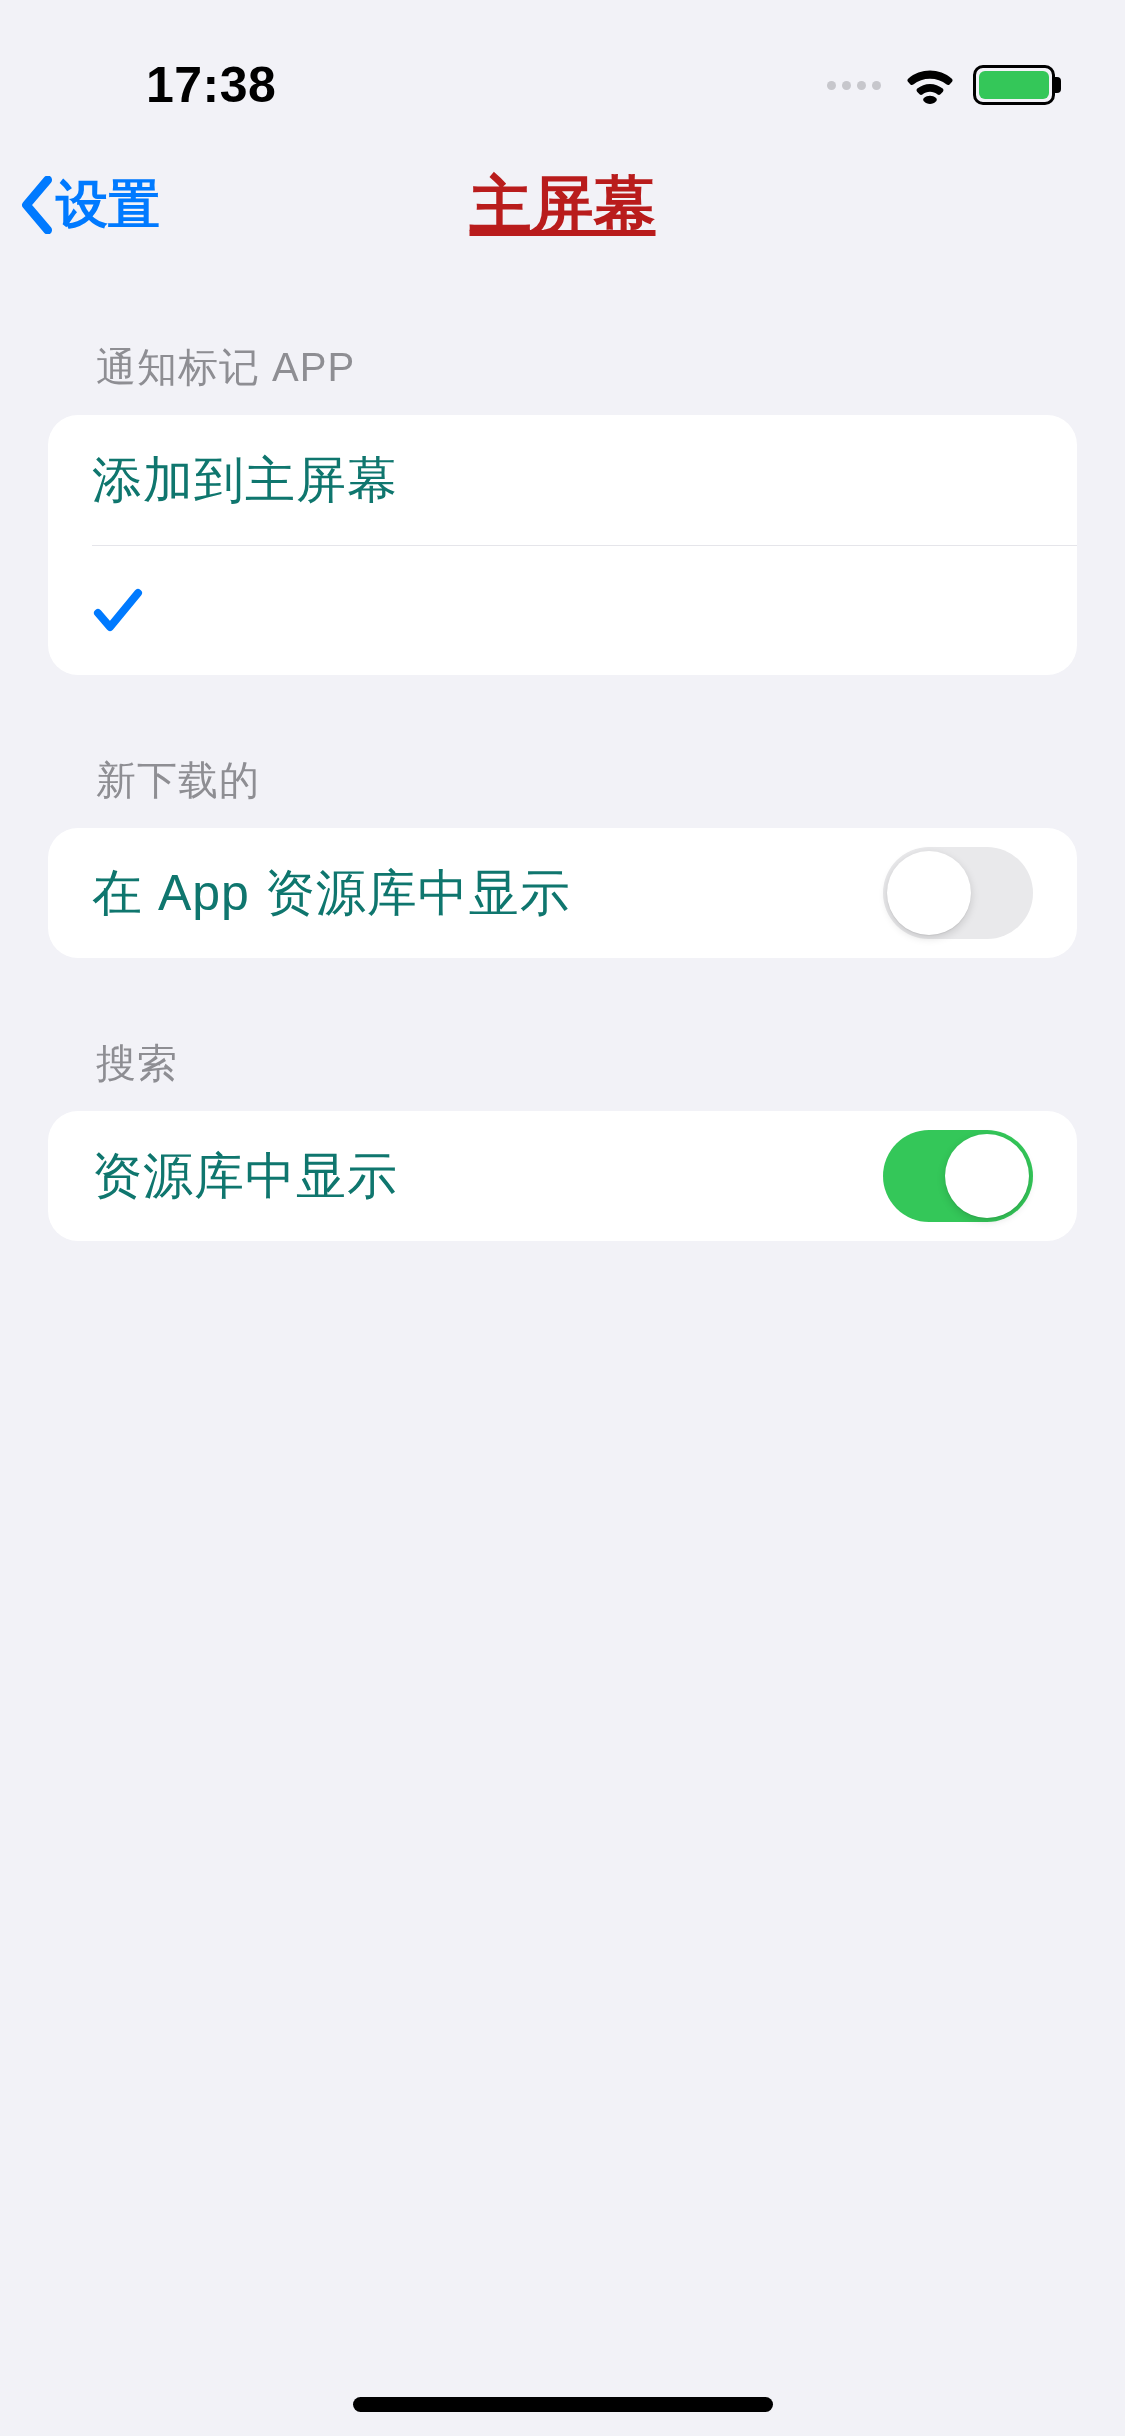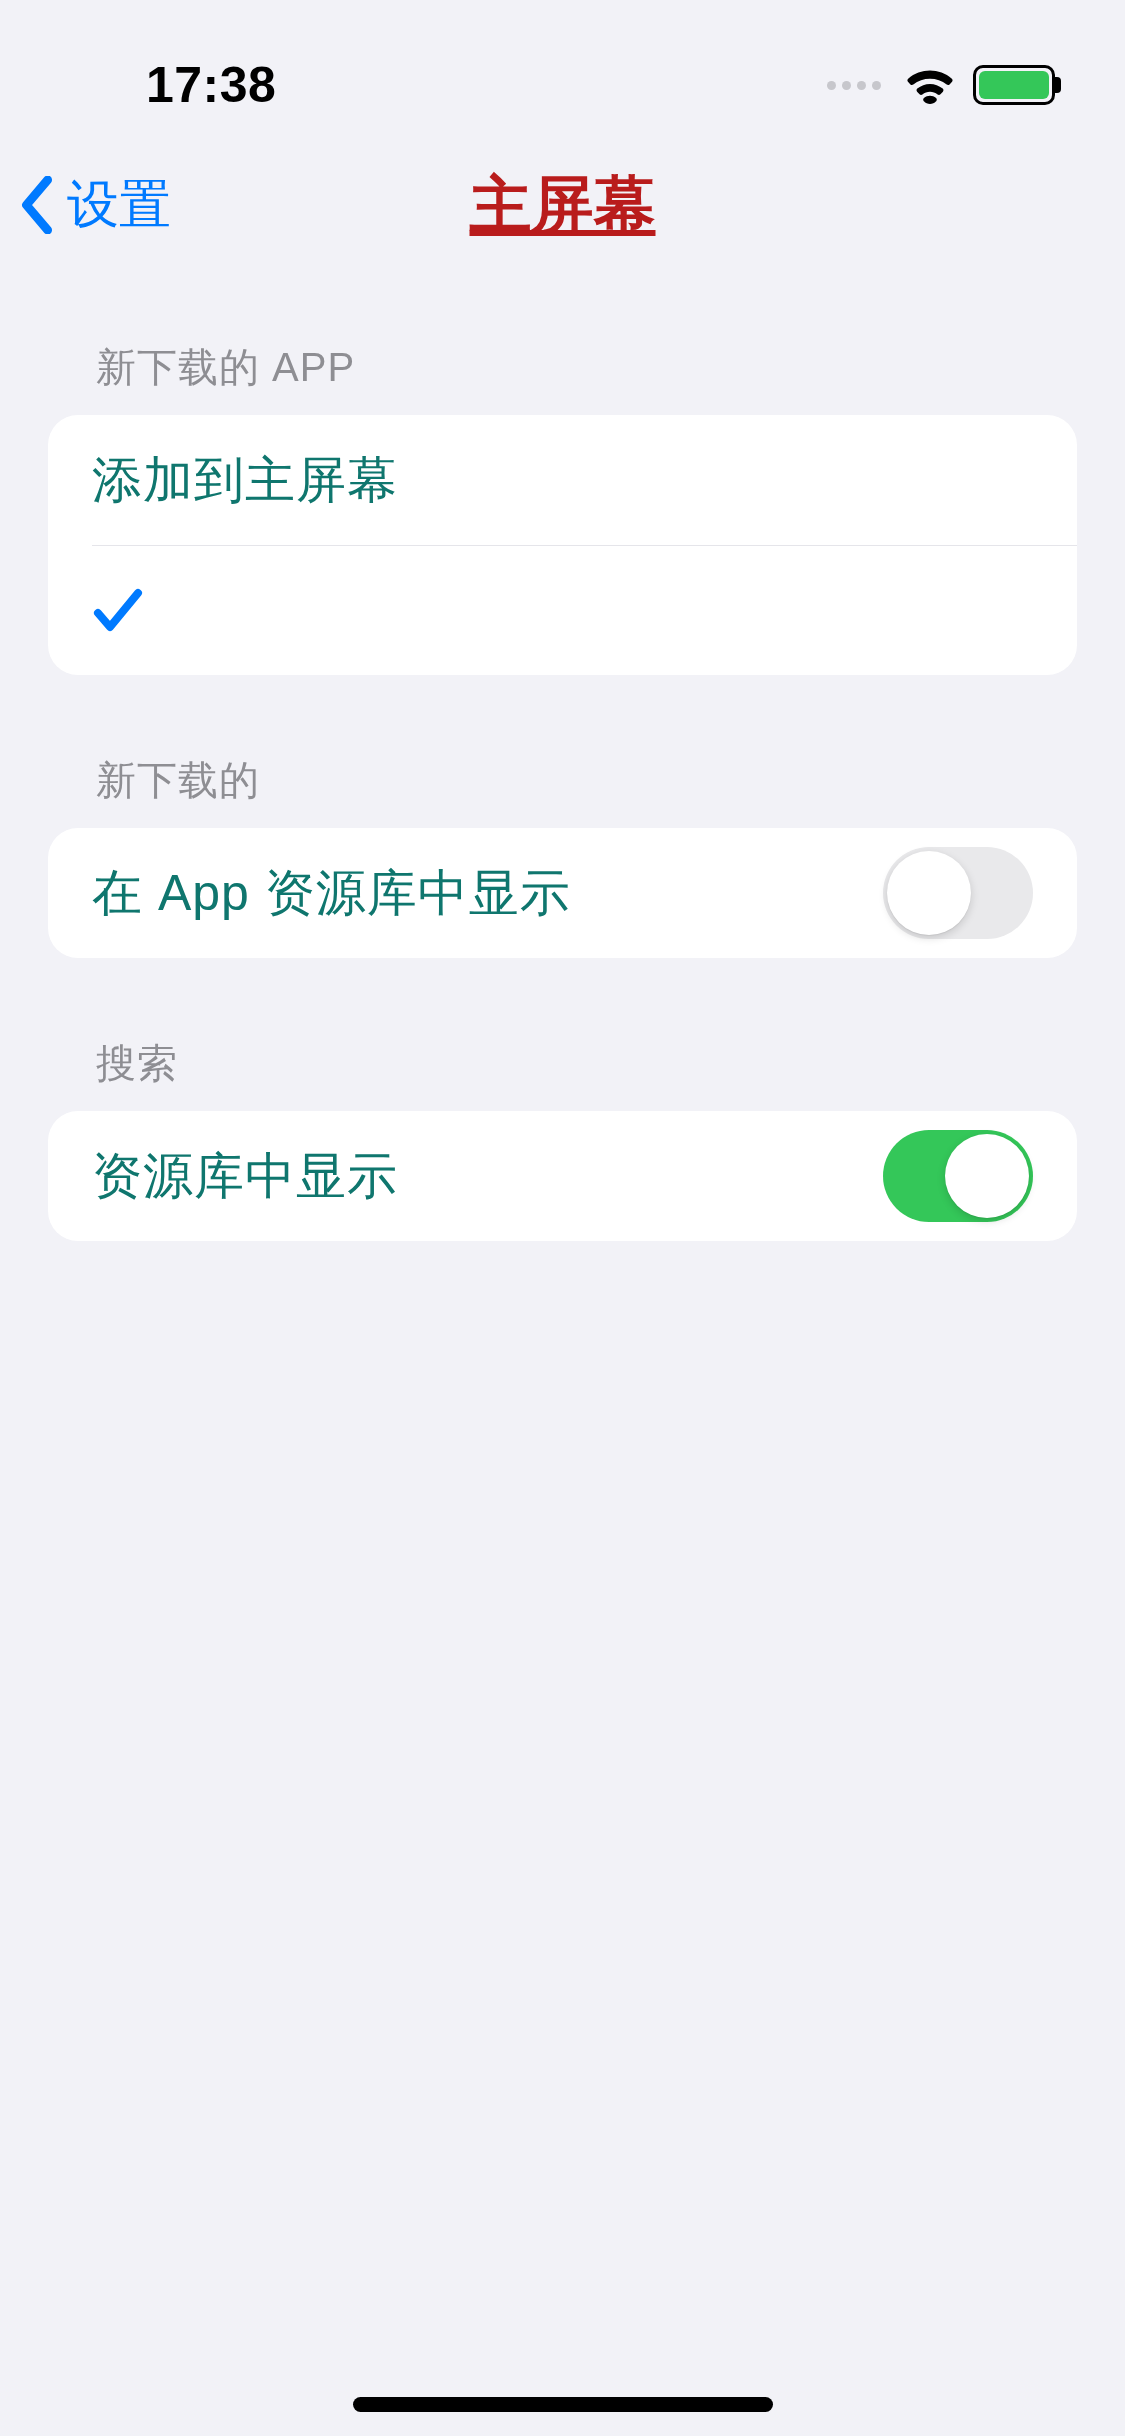--- a/index.html
+++ b/index.html
@@ -80,24 +80,24 @@
     .nav-bar {
       height: 130px;
       display: flex;
       align-items: center;
       position: relative;
       padding: 0 20px;
     }
     .nav-back {
       display: flex;
       align-items: center;
-      gap: 11px;
+      gap: 0;
       color: #007aff;
       font-size: 52px;
-      font-weight: 400;
+      font-weight: 700;
       position: absolute;
       left: 20px;
       text-align: right;
     }
     .nav-back svg { display: block; }
     .nav-title {
       position: absolute;
       left: 50%;
       transform: translateX(-50%);
       font-size: 62px;
@@ -211,21 +211,21 @@
         <polyline points="14,2 3,15 14,28" fill="none" stroke="#007aff" stroke-width="4.5" stroke-linecap="round" stroke-linejoin="round"></polyline>
       </svg>
     </span>
     <span>设置</span>
   </div>
   <div class="nav-title">主屏幕</div>
 </div>
 
 <div class="content">
 
-  <div class="section-header first">新下载的 APP</div>
+  <div class="section-header first">通知标记 APP</div>
   <div class="group">
     <div class="row">
       <span class="row-label">添加到主屏幕</span>
     </div>
     <div class="row" style="justify-content:space-between; padding-right:44px;">
       <span class="checkmark">
         <svg width="52" height="48" viewBox="0 0 26 24">
           <polyline points="3,13 9,20 23,3" fill="none" stroke="#007aff" stroke-width="4" stroke-linecap="round" stroke-linejoin="round"></polyline>
         </svg>
       </span>

